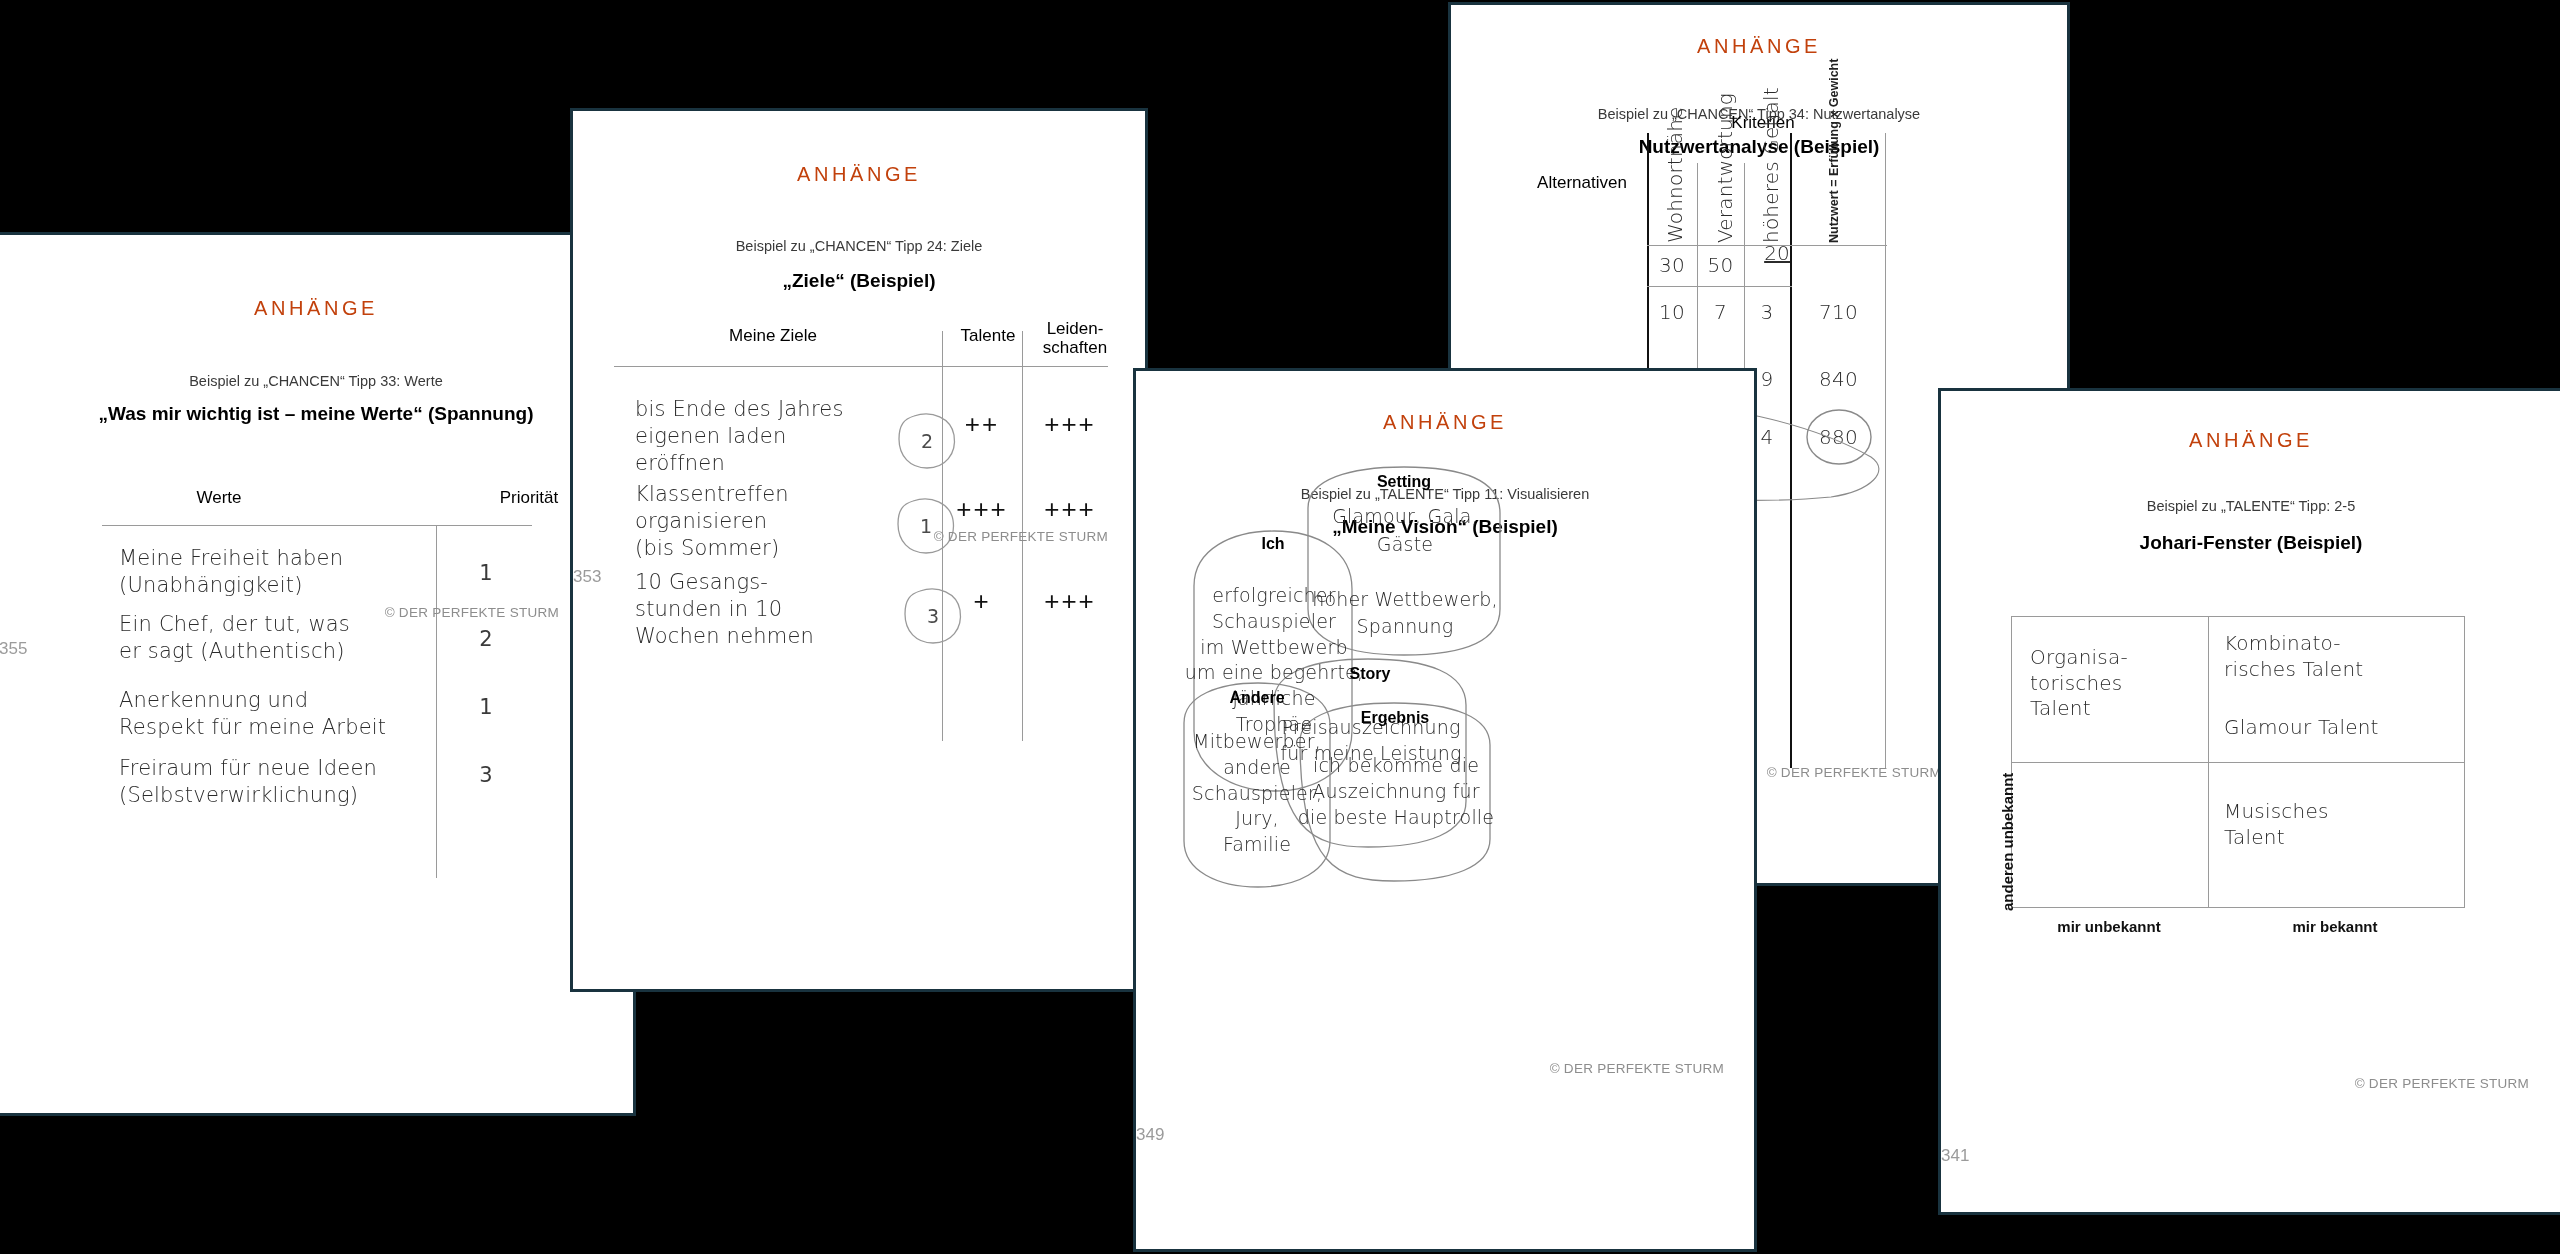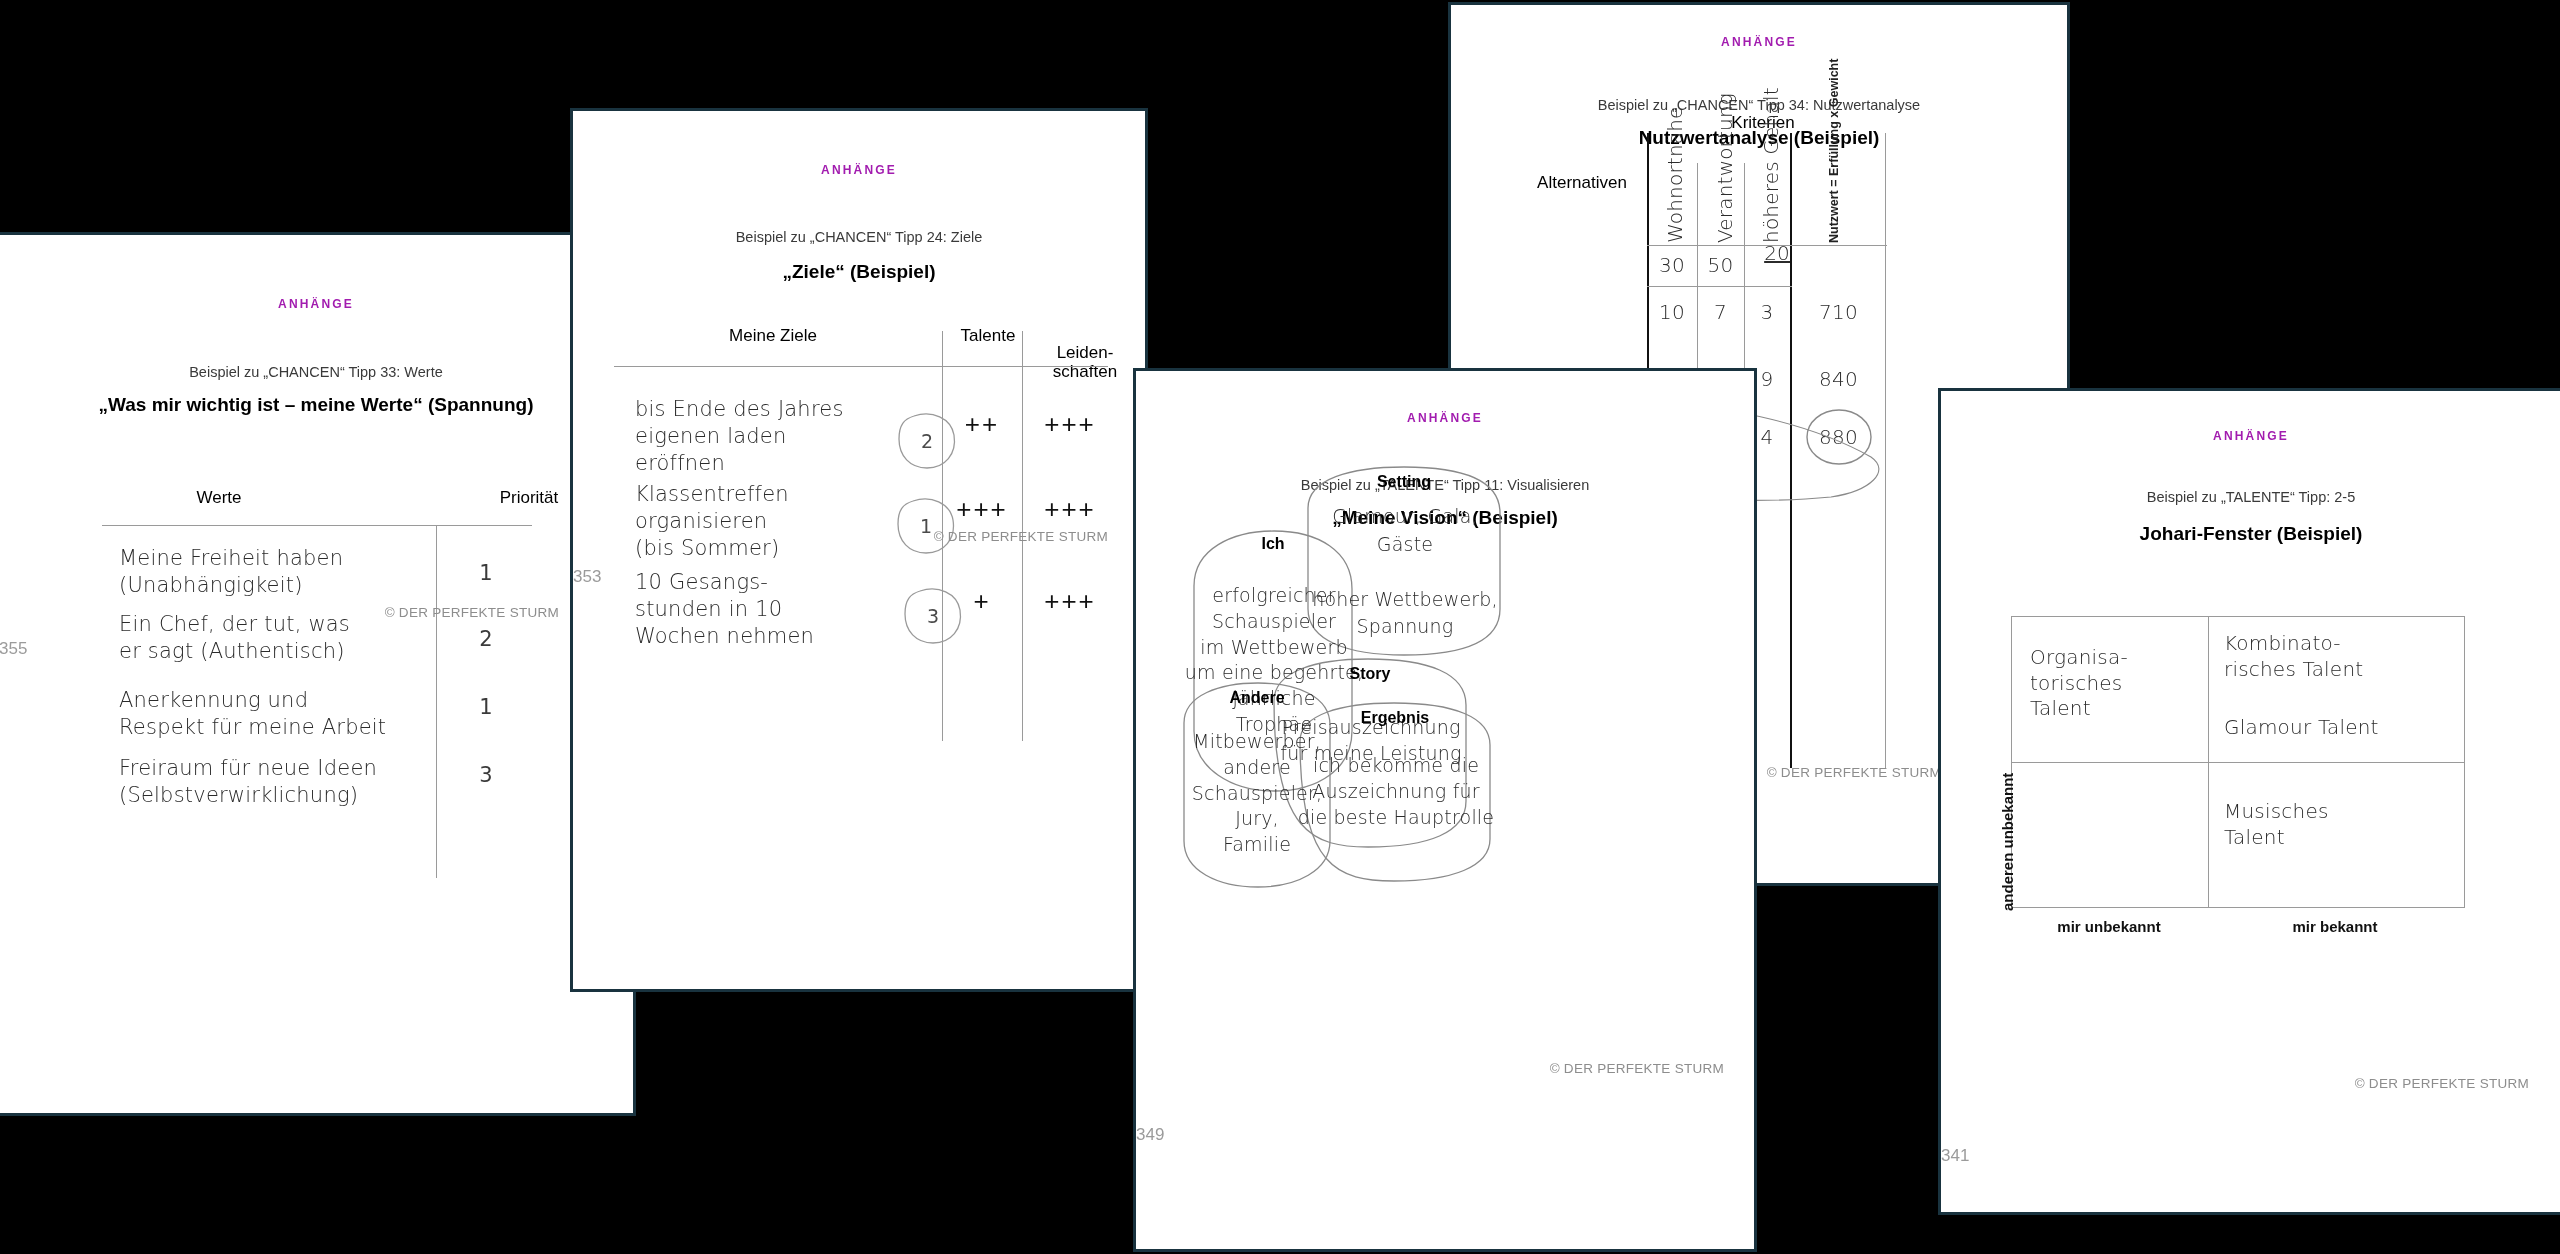--- a/index.html
+++ b/index.html
@@ -1,19 +1,19 @@
 <!DOCTYPE html>
 <html><head>
 <meta charset="utf-8">
 <style>
   html,body{margin:0;padding:0;background:#000;}
   body{width:2560px;height:1254px;position:relative;overflow:hidden;
        font-family:"Liberation Sans",sans-serif;}
   .card{position:absolute;background:#fff;border:3px solid #19333f;box-sizing:border-box;}
-  .anhaenge{text-align:center;color:#a21caf;letter-spacing:.18em;font-size:12px;font-weight:700;}
+  .anhaenge{text-align:center;color:#c2410c;letter-spacing:.18em;font-size:20px;font-weight:400;}
   .beispiel{text-align:center;color:#3a3a3a;font-size:14.5px;}
   .wtitle{text-align:center;color:#000;font-size:19px;font-weight:bold;}
   .copy{color:#8d8d8d;font-size:13.5px;letter-spacing:.02em;text-align:right;}
   .pgnum{color:#9b9b9b;font-size:17px;text-align:left;}
   .hand{font-family:"DejaVu Sans",sans-serif;color:#2b2b2b;font-weight:300;
         letter-spacing:.01em;line-height:1.28;}
   .colhead{font-size:17px;color:#000;text-align:center;line-height:1.12;}
   .ruleh{background:#9a9a9a;height:1px;position:absolute;}
   .rulev{background:#9a9a9a;width:1px;position:absolute;}
   .plus{font-family:"Liberation Sans",sans-serif;font-size:26px;color:#111;letter-spacing:2px;}
@@ -113,21 +113,21 @@
 </div>
 
 <div class="card" style="left:570px;top:108px;width:578px;height:884px;z-index:3;">
   <div class="anhaenge" style="margin-top:52px;">ANHÄNGE</div>
   <div class="beispiel" style="margin-top:52px;">Beispiel zu „CHANCEN“ Tipp 24: Ziele</div>
   <div class="wtitle" style="margin-top:16px;">„Ziele“ (Beispiel)</div>
 
   <div style="position:absolute;left:0;top:0;width:578px;height:884px;">
     <div class="colhead" style="position:absolute;left:30px;top:215px;width:340px;">Meine Ziele</div>
     <div class="colhead" style="position:absolute;left:375px;top:215px;width:80px;">Talente</div>
-    <div class="colhead" style="position:absolute;left:464px;top:208px;width:96px;white-space:pre-line;margin-top:24px;">Leiden-
+    <div class="colhead" style="position:absolute;left:454px;top:208px;width:96px;white-space:pre-line;">Leiden-
 schaften</div>
 
     <div class="ruleh" style="left:41px;top:255px;width:494px;"></div>
     <div class="rulev" style="left:369px;top:220px;height:410px;"></div>
     <div class="rulev" style="left:449px;top:220px;height:410px;"></div>
 
     <div class="hand" style="position:absolute;left:62px;top:285px;width:300px;font-size:21px;white-space:pre-line;">bis Ende des Jahres
 eigenen laden
 eröffnen</div>
     <div class="plus" style="position:absolute;left:369px;top:298px;width:80px;text-align:center;">++</div>

